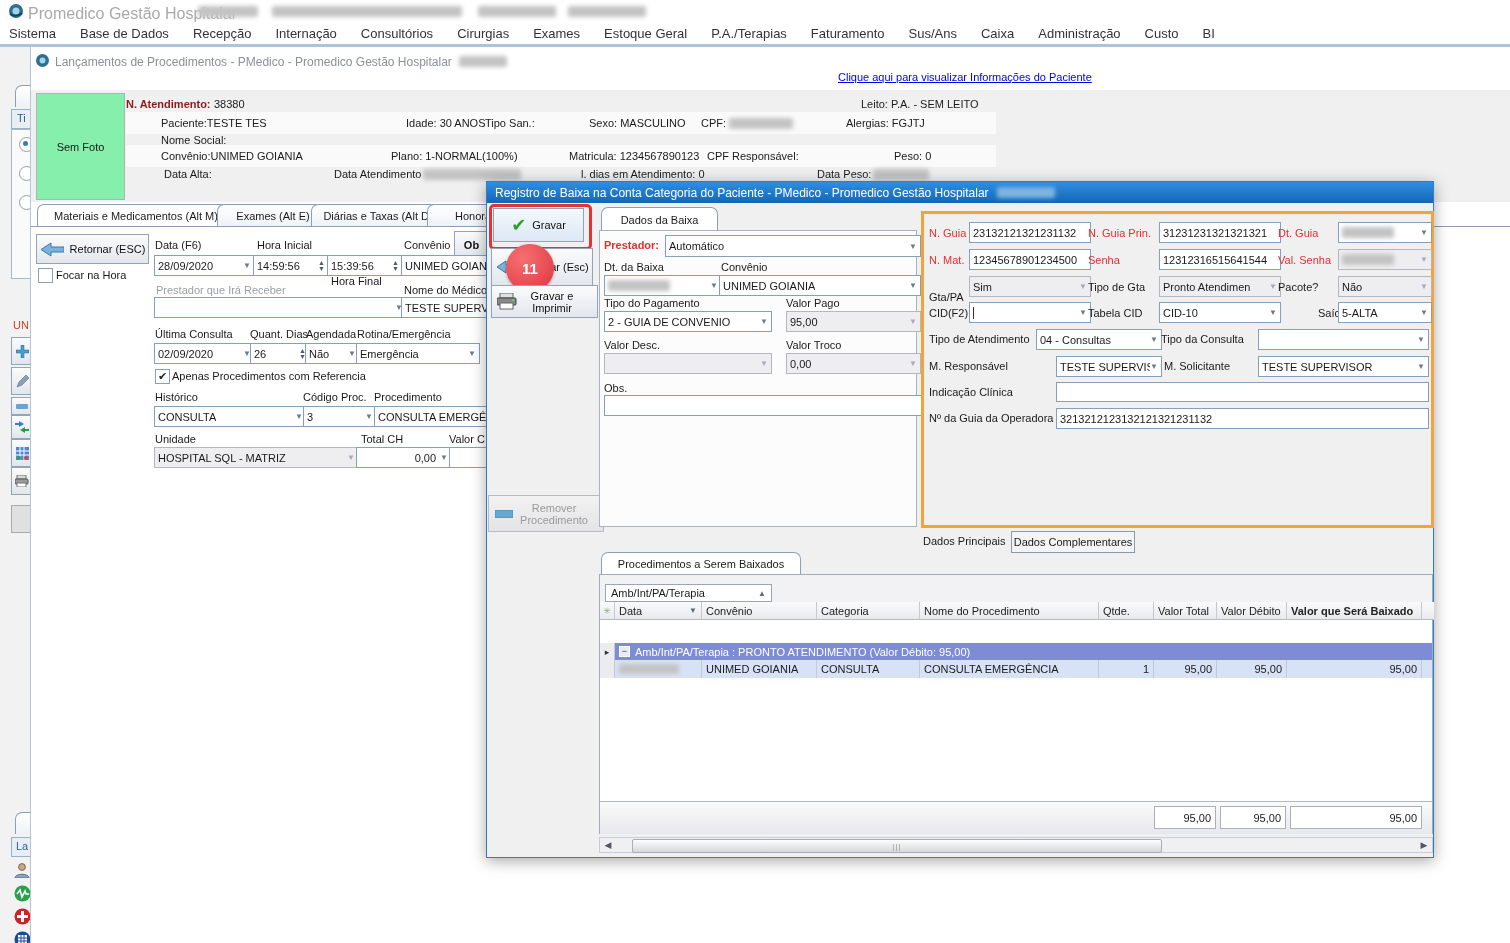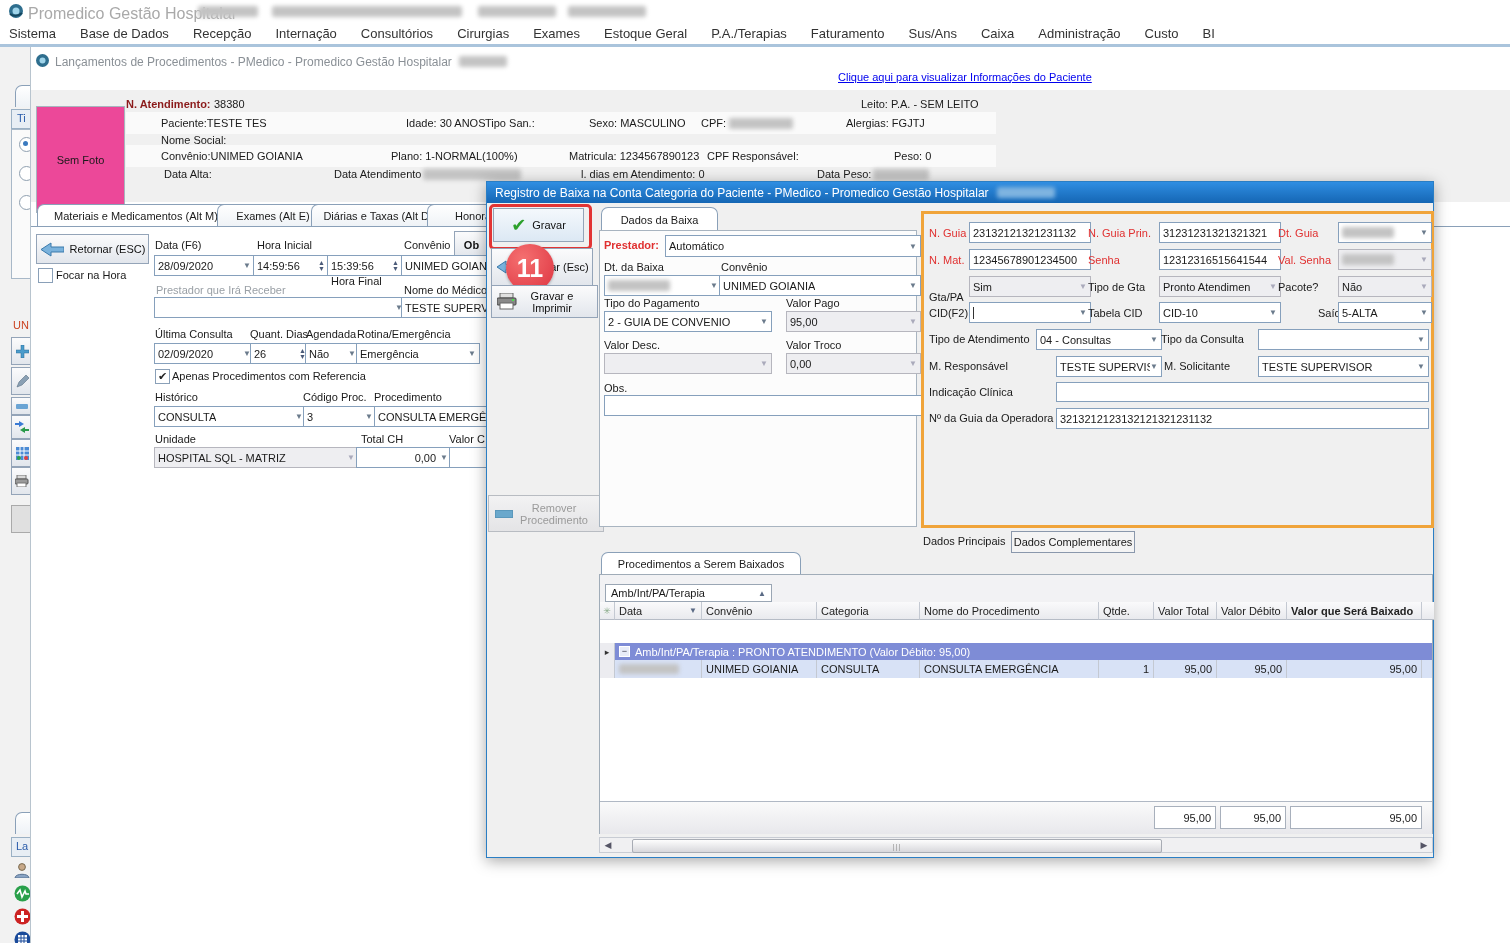--- a/index.html
+++ b/index.html
@@ -182,21 +182,21 @@
         </svg>
     </span>
     <span class="lbl" style="left:24px;top:8px;color:#8a9096;font-size:12px;">Lançamentos de Procedimentos - PMedico - Promedico Gestão Hospitalar</span>
     <div class="blur" style="left:428px;top:9px;width:48px;height:11px;"></div>
 
     <span class="lbl link" style="left:807px;top:24px;">Clique aqui para visualizar Informações do Paciente</span>
 
     <div class="abs" style="left:0;top:43px;width:1480px;height:112px;background:#f0f0f0;">
       <div class="abs" style="left:95px;top:22px;width:870px;height:22px;background:#fafafa;"></div>
       <div class="abs" style="left:95px;top:55px;width:870px;height:22px;background:#fafafa;"></div>
-      <div class="abs" style="left:5px;top:16px;width:87px;height:105px;background:#ec4899;border:1px solid #a8b4be;display:flex;align-items:center;justify-content:center;">
+      <div class="abs" style="left:5px;top:3px;width:87px;height:105px;background:#86efac;border:1px solid #a8b4be;display:flex;align-items:center;justify-content:center;">
         <span>Sem Foto</span>
       </div>
       <span class="lbl" style="left:95px;top:8px;color:#8b1a1a;font-weight:bold;"><span>N. Atendimento:</span></span>
       <span class="lbl" style="left:183px;top:8px;">38380</span>
       <span class="lbl" style="left:830px;top:8px;">Leito: P.A.  - SEM LEITO</span>
 
       <span class="lbl" style="left:130px;top:27px;">Paciente:TESTE TES</span>
       <span class="lbl" style="left:375px;top:27px;">Idade: 30 ANOS</span>
       <span class="lbl" style="left:454px;top:27px;">Tipo San.:</span>
       <span class="lbl" style="left:558px;top:27px;">Sexo: MASCULINO</span>
@@ -347,21 +347,21 @@
     <div class="btn" style="left:6px;top:26px;width:89px;height:32px;background:linear-gradient(#f4f8fc,#dce8f4);">
       <span style="color:#2ca02c;font-size:18px;font-weight:bold;line-height:14px;">✔</span>
       <span>Gravar</span>
     </div>
     <div class="btn" style="left:4px;top:66px;width:100px;height:36px;">
       <svg width="22" height="14" style="position:absolute;left:4px;top:11px;">
           <path d="M10 1L1 7l9 6v-3.5h11v-5H10z" fill="#7ab2dc" stroke="#3a7aac"></path>
         </svg>
       <span style="margin-left:22px;">Retornar (Esc)</span>
     </div>
-    <div class="abs" style="left:19px;top:62px;width:48px;height:48px;border-radius:50%;background:radial-gradient(circle at 35% 30%,#f57070,#dd3340);display:flex;align-items:center;justify-content:center;color:#fff;font-size:25px;font-weight:bold;box-shadow:0 1px 3px rgba(0,0,0,0.3);">
+    <div class="abs" style="left:19px;top:62px;width:48px;height:48px;border-radius:50%;background:radial-gradient(circle at 35% 30%,#f57070,#dd3340);display:flex;align-items:center;justify-content:center;color:#fff;font-size:15px;font-weight:bold;box-shadow:0 1px 3px rgba(0,0,0,0.3);">
       <span>11</span>
     </div>
     <div class="btn" style="left:4px;top:103px;width:100px;height:31px;justify-content:flex-start;padding-left:5px;">
       <svg width="20" height="17">
           <rect x="3" y="0" width="13" height="5" fill="#e0e0e0" stroke="#666"></rect>
           <rect x="0" y="5" width="19" height="7" rx="1" fill="#8a8a8a" stroke="#444"></rect>
           <rect x="3" y="10" width="13" height="6" fill="#fff" stroke="#666"></rect>
           <circle cx="16" cy="7" r="1" fill="#3f3"></circle>
         </svg>
       <span style="width:58px;text-align:center;line-height:12px;white-space:normal;">Gravar e Imprimir</span>

